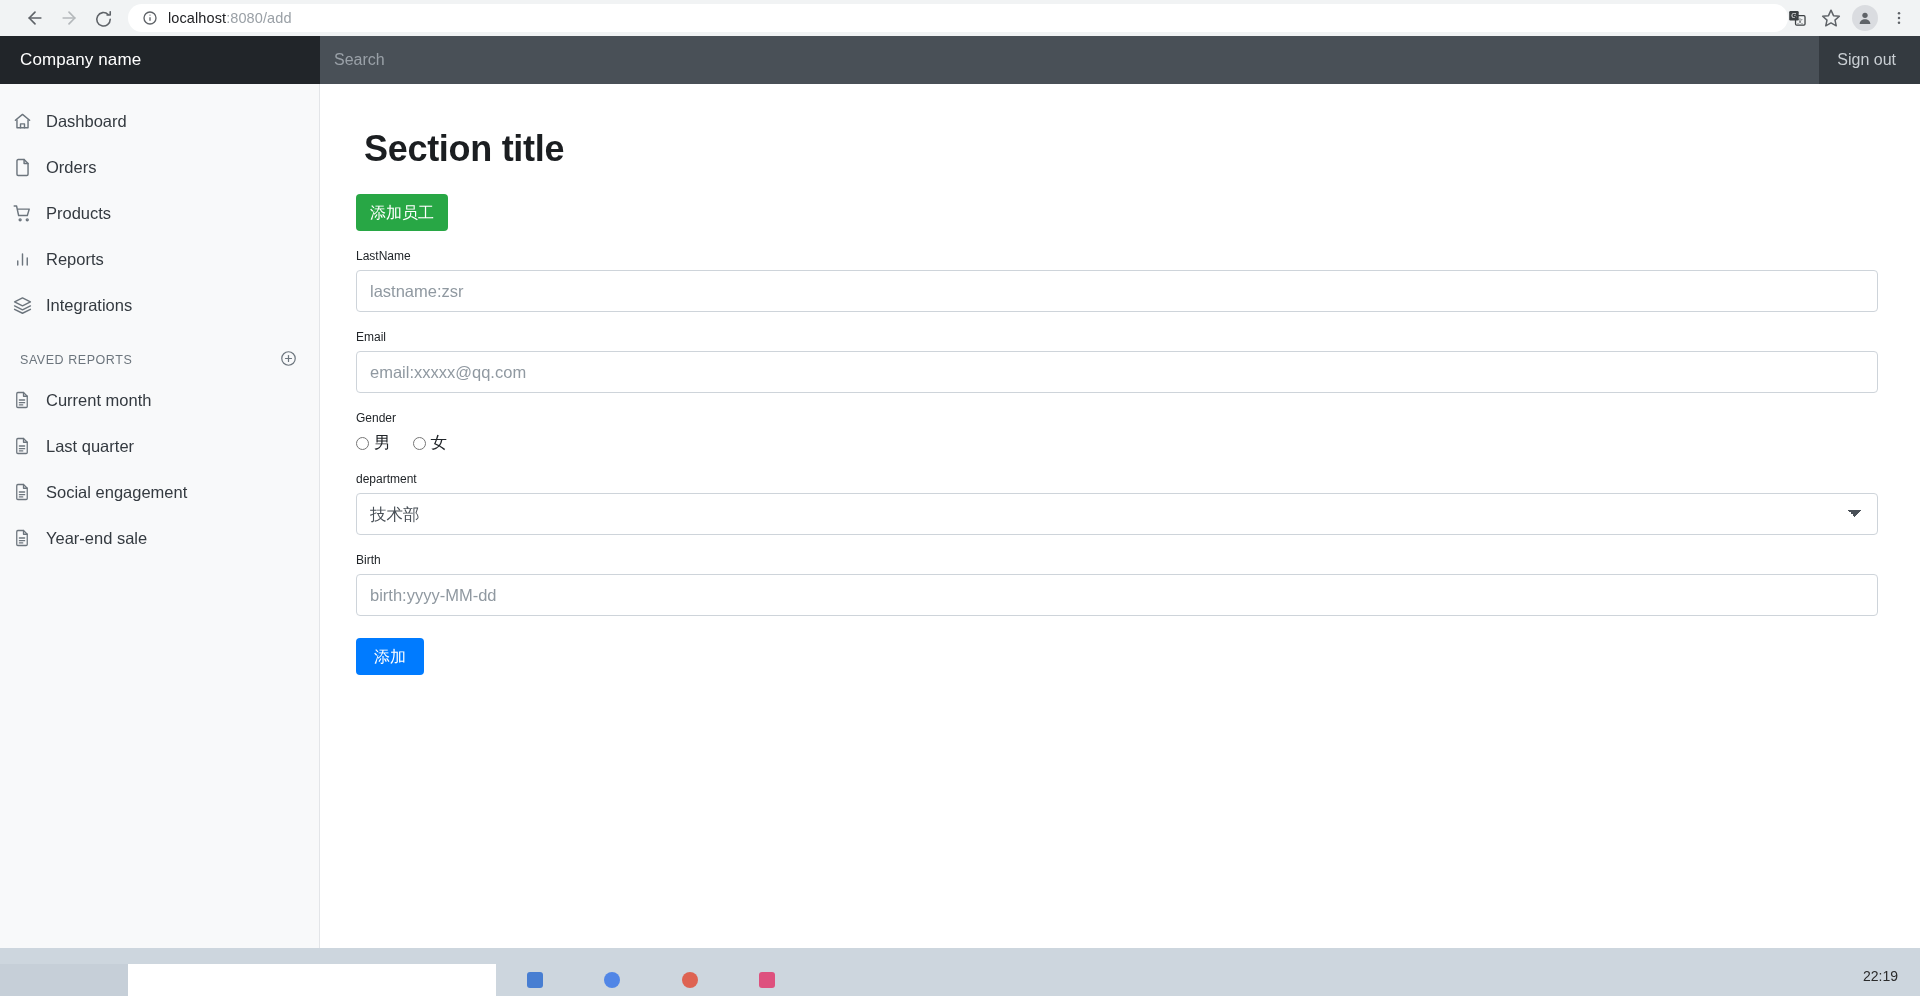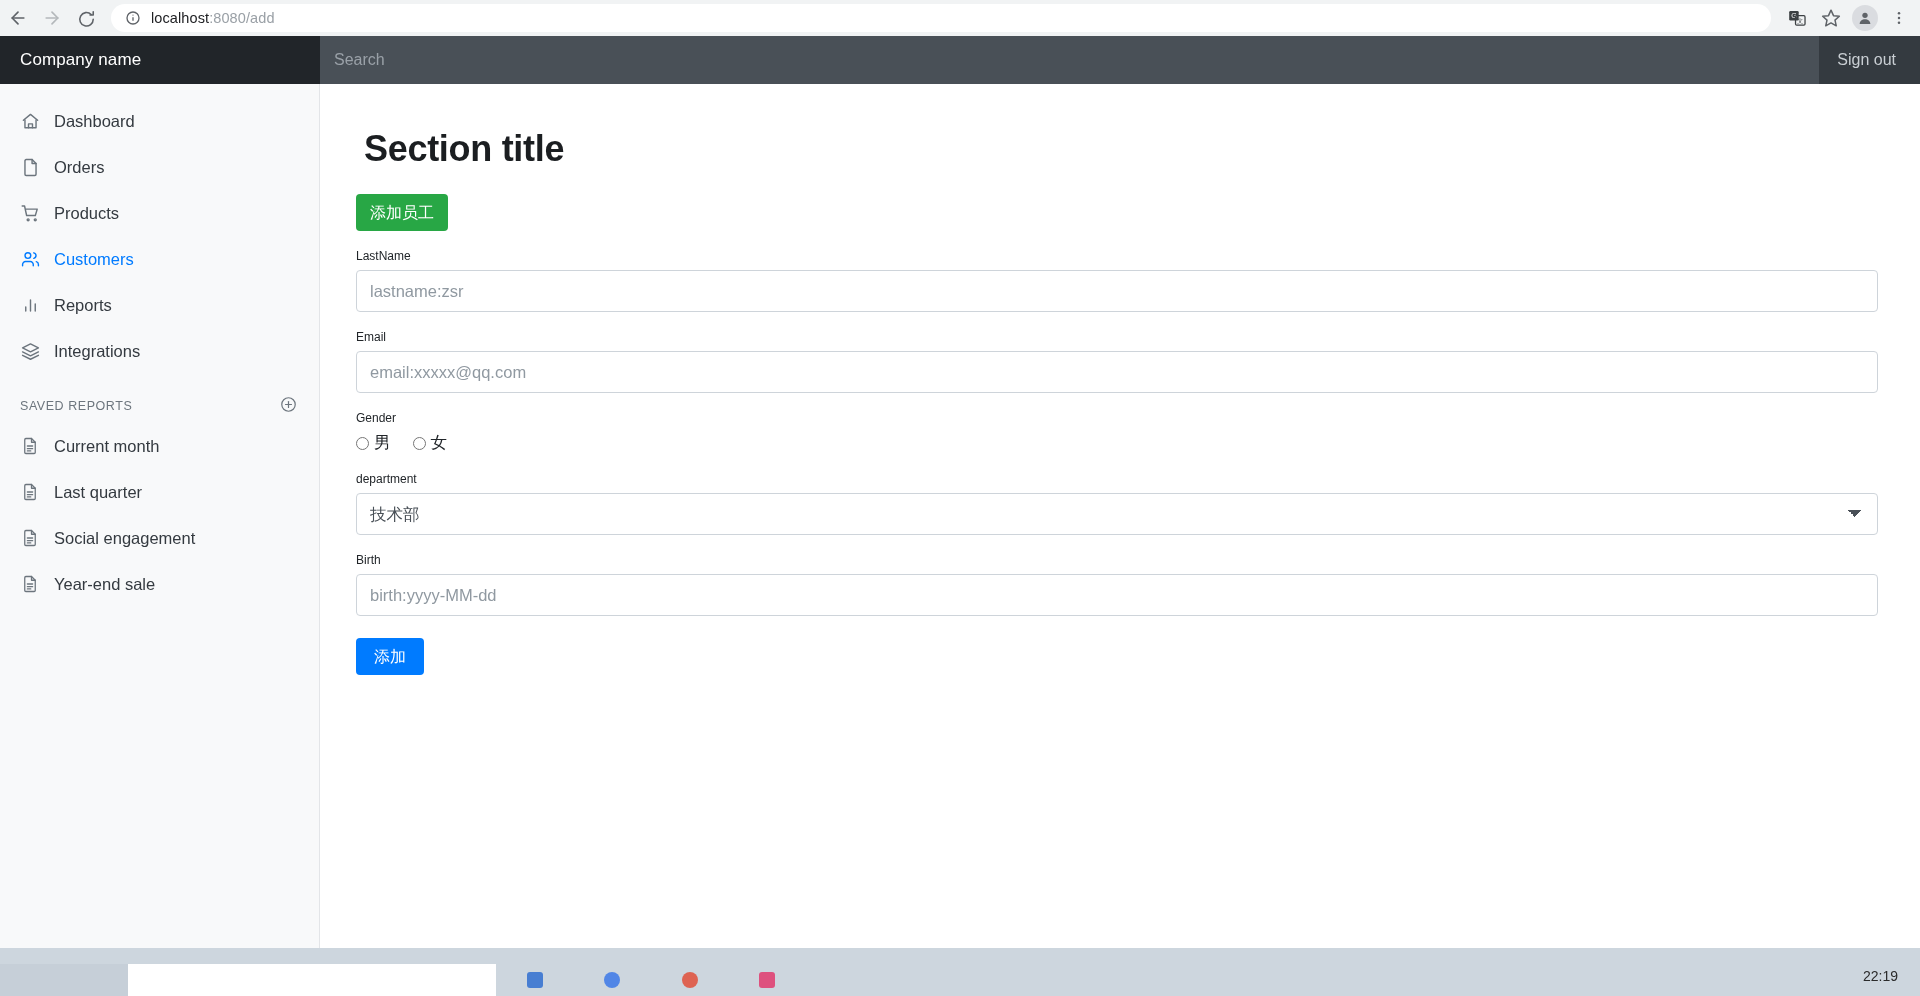--- a/index.html
+++ b/index.html
@@ -11,21 +11,21 @@
     font-family: "Liberation Sans", "DejaVu Sans", sans-serif;
     background: #ffffff;
   }
 
   
   .browser-chrome {
     height: 36px;
     background: #f1f3f4;
     display: flex;
     align-items: center;
-    padding: 0 1px;
+    padding: 0 18px;
     position: relative;
   }
   .nav-btn {
     width: 34px; height: 34px;
     display: flex; align-items: center; justify-content: center;
     border-radius: 50%;
     flex: 0 0 auto;
     cursor: pointer;
   }
   .nav-btn svg { display: block; }
@@ -141,21 +141,21 @@
     flex: 0 0 320px;
     background: #f8f9fa;
     border-right: 1px solid #e3e5e8;
     padding-top: 14px;
     overflow: hidden;
   }
   .nav-item {
     display: flex;
     align-items: center;
     height: 46px;
-    padding-left: 20px;
+    padding-left: 12px;
     color: #343a40;
     font-size: 16.5px;
     text-decoration: none;
     cursor: pointer;
   }
   .nav-item .ico {
     width: 20px; height: 20px;
     margin-right: 14px;
     flex: 0 0 20px;
     display: flex; align-items: center; justify-content: center;
@@ -399,31 +399,20 @@
         <span class="ico">
           <svg width="19" height="19" viewBox="0 0 24 24" fill="none" stroke="#6c757d" stroke-width="1.8" stroke-linecap="round" stroke-linejoin="round">
               <circle cx="9" cy="20" r="1.2"></circle>
               <circle cx="18" cy="20" r="1.2"></circle>
               <path d="M1.5 2.5h3l2.6 12h11l2.4-8H6"></path>
             </svg>
         </span>
         <span>Products</span>
       </a>
 
-      <a class="nav-item active">
-        <span class="ico">
-          <svg width="19" height="19" viewBox="0 0 24 24" fill="none" stroke="#007bff" stroke-width="1.8" stroke-linecap="round" stroke-linejoin="round">
-              <path d="M15.5 20v-1.8a3.6 3.6 0 0 0-3.6-3.6H5.6A3.6 3.6 0 0 0 2 18.2V20"></path>
-              <circle cx="8.7" cy="7" r="3.6"></circle>
-              <path d="M22 20v-1.8a3.6 3.6 0 0 0-2.7-3.5"></path>
-              <path d="M16.2 3.6a3.6 3.6 0 0 1 0 7"></path>
-            </svg>
-        </span>
-        <span>Customers</span>
-      </a>
 
       <a class="nav-item">
         <span class="ico">
           <svg width="19" height="19" viewBox="0 0 24 24" fill="none" stroke="#6c757d" stroke-width="1.8" stroke-linecap="round">
               <line x1="12" y1="5" x2="12" y2="19"></line>
               <line x1="18" y1="10" x2="18" y2="19"></line>
               <line x1="6" y1="14" x2="6" y2="19"></line>
             </svg>
         </span>
         <span>Reports</span>

